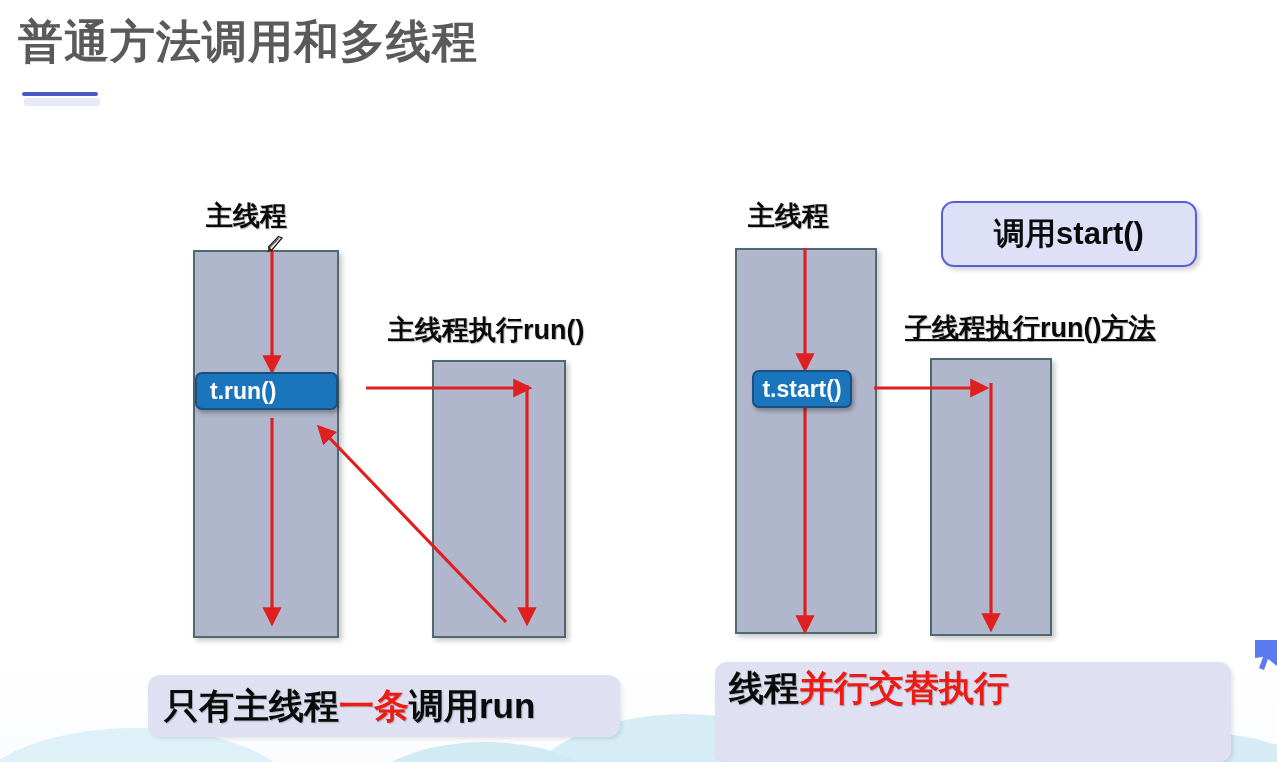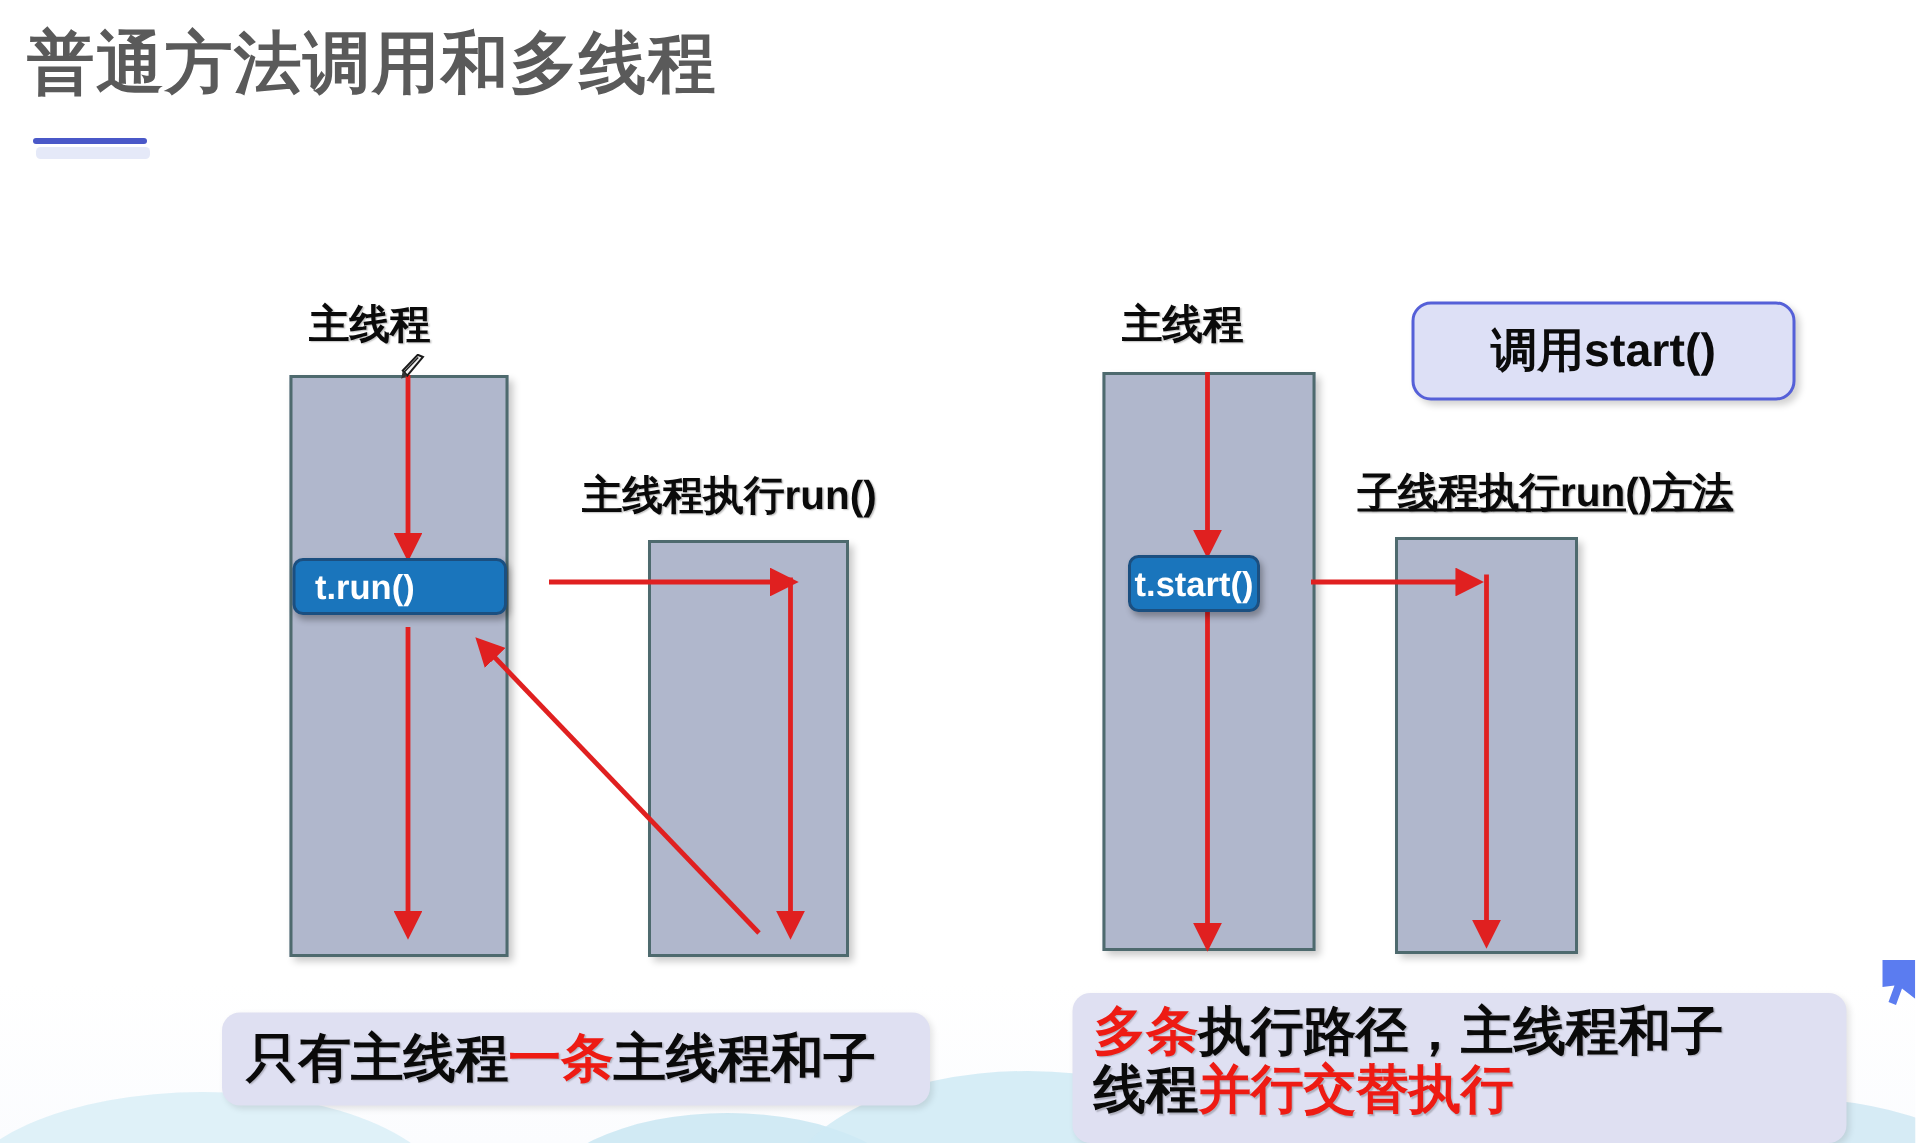--- a/index.html
+++ b/index.html
@@ -208,21 +208,21 @@
   </div>
 
   <svg id="pen-cursor" viewBox="0 0 22 22">
     <path d="M20,2 L16.5,0.5 L6.5,11 L9.5,14.5 Z" fill="#f2f2f2" stroke="#1a1a1a" stroke-width="1.3"></path>
     <path d="M6.5,11 L9.5,14.5 L5.5,16.5 Z" fill="#333333"></path>
     <line x1="7.5" y1="12" x2="16.8" y2="2.4" stroke="#1a1a1a" stroke-width="1"></line>
   </svg>
 
   <div class="caption" style="left:148px; top:675px; width:472px; height:62px; padding-left:16px;">
     <div class="line">
-      <span class="">只有主线程</span><span class="hl">一条</span><span>主线程和子</span>
+      <span class="">只有主线程</span><span class="hl">一条</span><span>调用run</span>
     </div>
   </div>
 
   <div class="sec-label" style="left:748px; top:198px;">主线程</div>
 
   <div class="callout" style="left:941px; top:201px; width:256px; height:66px;">
     <span>调用start()</span>
   </div>
 
   <div class="sec-label" style="left:905px; top:310px;text-decoration:underline;">子线程执行run()方法</div>
@@ -233,29 +233,26 @@
   <svg class="arrow-layer" width="1277" height="762" viewBox="0 0 1277 762">
 
     <line x1="805" y1="248" x2="805" y2="368" stroke="#e02020" stroke-width="3.2" marker-end="url(#ah)"></line>
     <line x1="805" y1="408" x2="805" y2="630" stroke="#e02020" stroke-width="3.2" marker-end="url(#ah)"></line>
 
     <line x1="874" y1="388" x2="985" y2="388" stroke="#e02020" stroke-width="3.2" marker-end="url(#ah)"></line>
 
     <line x1="991" y1="383" x2="991" y2="628" stroke="#e02020" stroke-width="3.2" marker-end="url(#ah)"></line>
   </svg>
 
-  <div class="call-btn centered" style="left:752px; top:370px; width:88px; height:38px;">
+  <div class="call-btn centered" style="left:752px; top:370px; width:100px; height:38px;">
     <span>t.start()</span>
   </div>
 
   <div class="caption" style="left:715px; top:662px; width:516px; height:100px; padding-left:14px; align-items:flex-start; padding-top:6px;">
     <div>
-      <div class="line">
-        <span class="hl">多条</span><span>执行路径，主线程和子</span>
-      </div>
       <div class="line">
         <span>线程</span><span class="hl">并行交替执行</span>
       </div>
     </div>
   </div>
 
   <svg id="edge-cursor" viewBox="0 0 24 40">
     <path d="M2,0 L24,0 L24,26 L15,19 L11,30 L6,28 L10,17 L2,18 Z" fill="#5b7cf0"></path>
   </svg>
 

